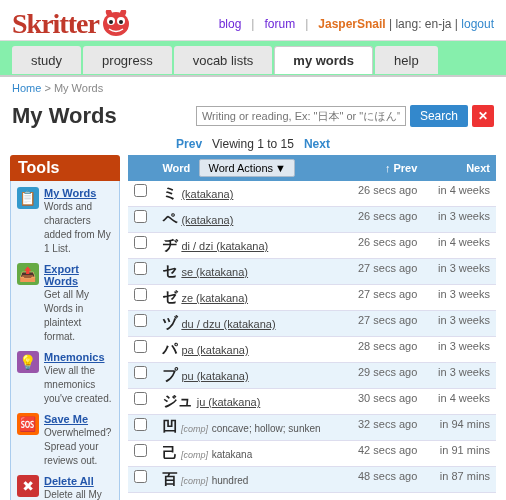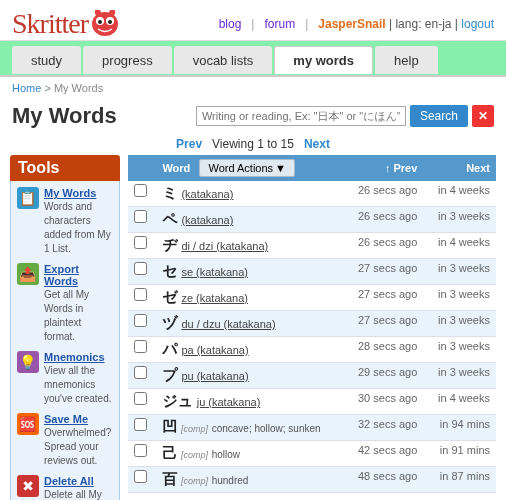--- a/index.html
+++ b/index.html
@@ -17,21 +17,21 @@
       align-items: center;
       justify-content: space-between;
       border-bottom: 1px solid #ddd;
     }
     #logo {
       display: flex;
       align-items: center;
     }
     #logo-text {
       font-size: 28px;
-      font-weight: normal;
+      font-weight: bold;
       color: #c0392b;
       font-family: Georgia, serif;
       letter-spacing: -1px;
     }
     #logo-monster {
       width: 30px;
       height: 28px;
       margin-left: 2px;
     }
     #header-nav {
@@ -421,21 +421,21 @@
             <td class="next-col">in 4 weeks</td>
           </tr>
           <tr>
             <td><input type="checkbox" style=""></td>
             <td><span class="word-cell"><span class="kanji">凹</span> <span class="comp-tag">[comp]</span> <span class="meaning">concave; hollow; sunken</span></span></td>
             <td class="prev-col">32 secs ago</td>
             <td class="next-col">in 94 mins</td>
           </tr>
           <tr>
             <td><input type="checkbox" style=""></td>
-            <td><span class="word-cell"><span class="kanji">己</span> <span class="comp-tag">[comp]</span> <span class="meaning">hollow</span></span></td>
+            <td><span class="word-cell"><span class="kanji">己</span> <span class="comp-tag">[comp]</span> <span class="meaning">katakana</span></span></td>
             <td class="prev-col">42 secs ago</td>
             <td class="next-col">in 91 mins</td>
           </tr>
           <tr>
             <td><input type="checkbox" style=""></td>
             <td><span class="word-cell"><span class="kanji">百</span> <span class="comp-tag">[comp]</span> <span class="meaning">hundred</span></span></td>
             <td class="prev-col">48 secs ago</td>
             <td class="next-col">in 87 mins</td>
           </tr>
         </tbody>

